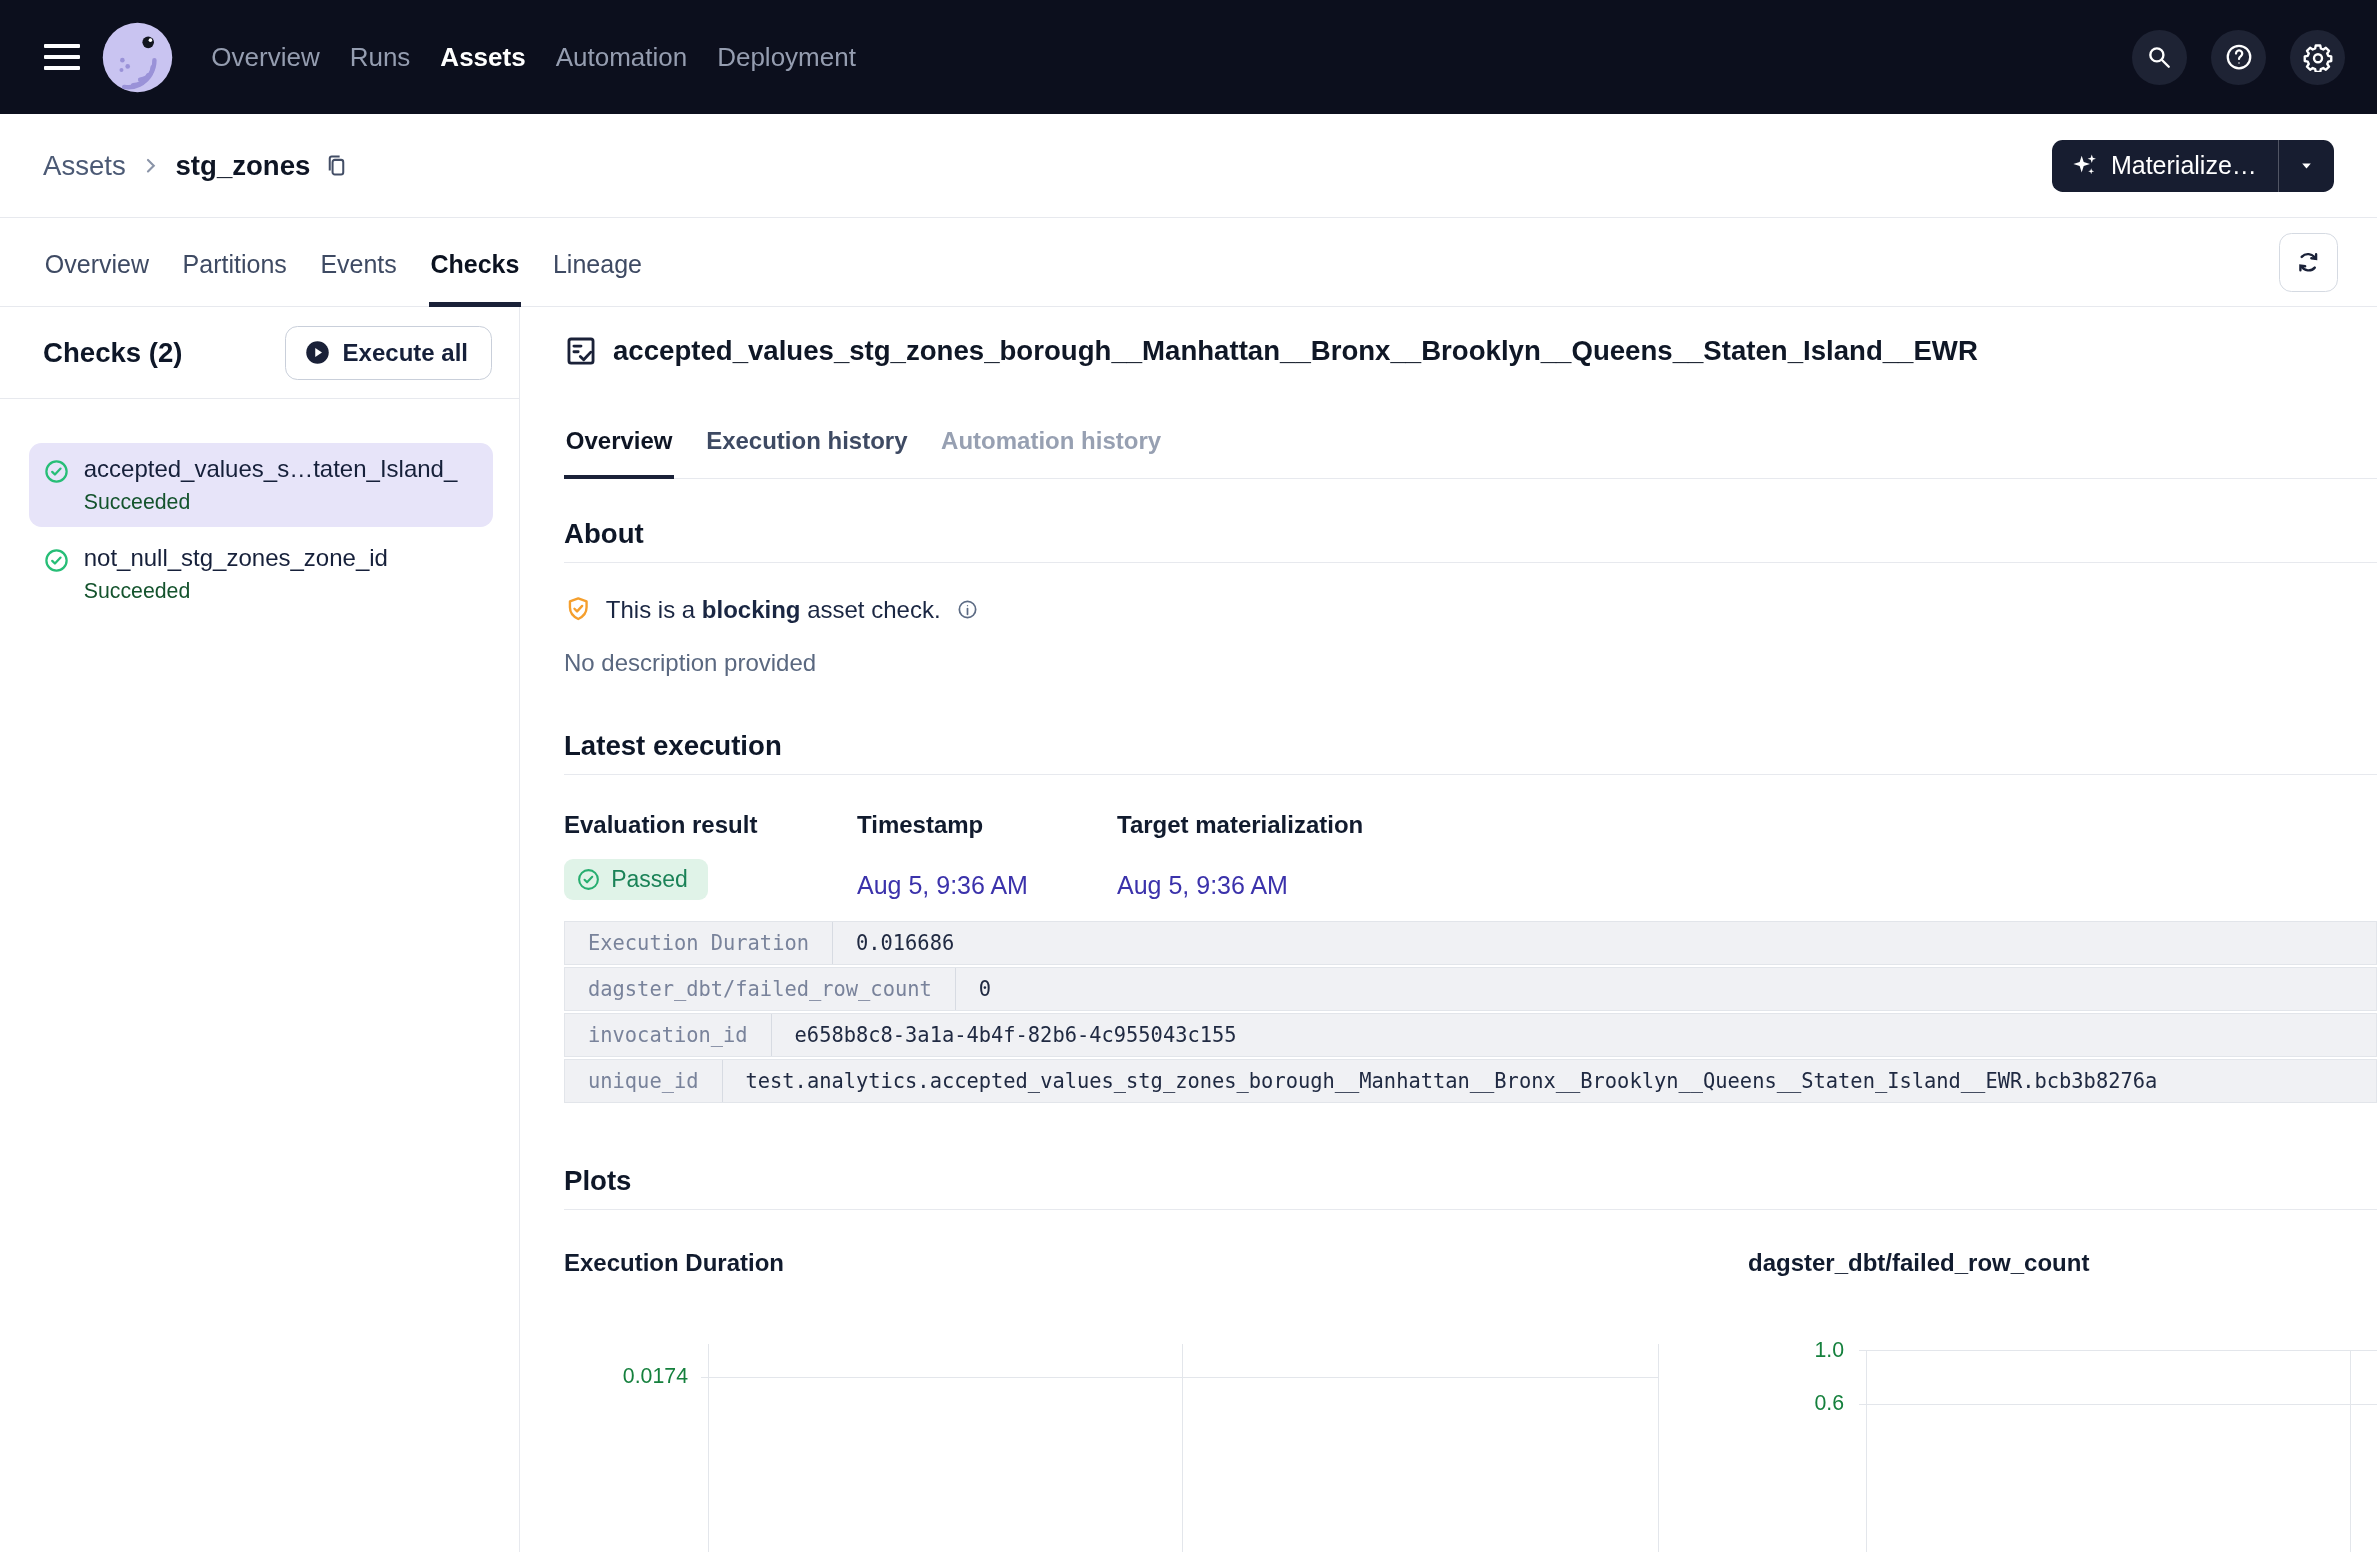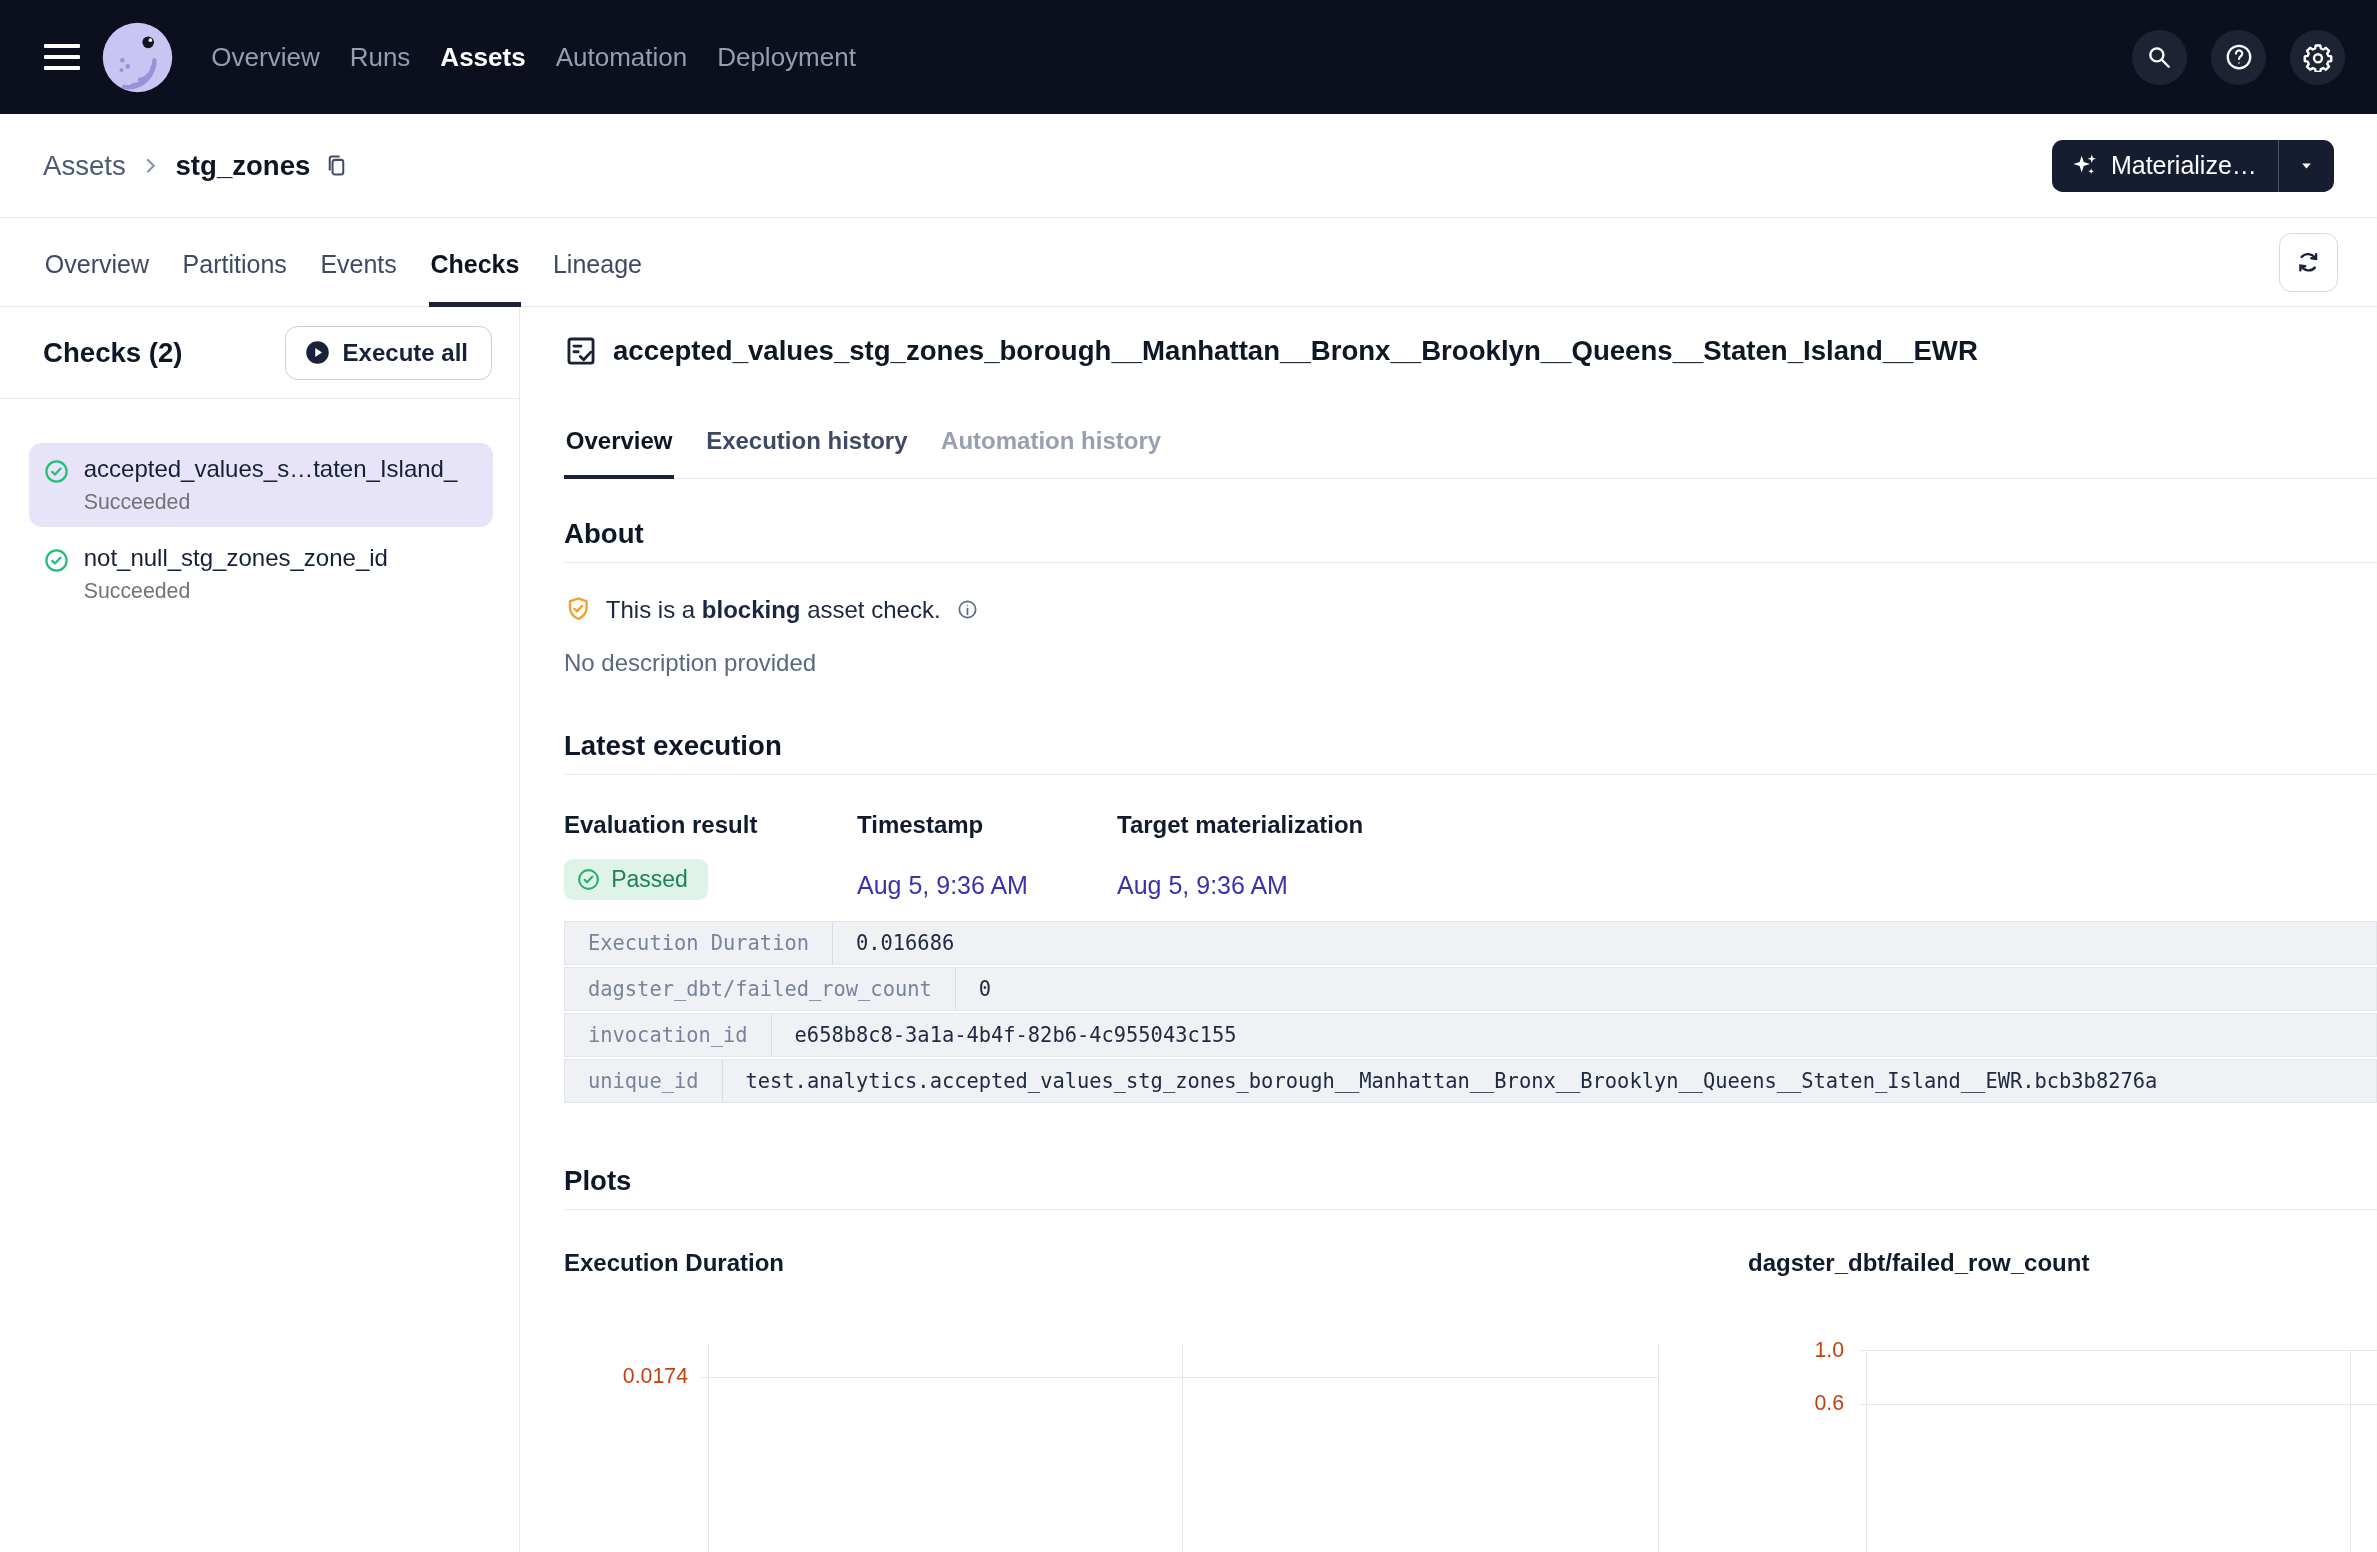--- a/index.html
+++ b/index.html
@@ -46,21 +46,21 @@
                font-size:24px;font-weight:600;color:#16203A;cursor:pointer;font-family:inherit;}
   .sidebar-body{padding:23px 26px 0 28.5px;}
   .filter-box{height:53px;border:0.9px solid #C9CFDA;border-radius:14.2px;display:flex;align-items:center;gap:12.4px;padding:0 18px;box-sizing:border-box;background:#fff;}
   .filter-box input{border:none;outline:none;flex:1;font-size:25px;font-family:inherit;color:#16203A;background:transparent;}
   .filter-box input::placeholder{color:#8A94A8;}
   .check-list{margin-top:21.3px;display:flex;flex-direction:column;gap:5.3px;}
   .check-item{display:grid;grid-template-columns:41px 1fr;padding:11.6px 12.4px 12.4px 14.2px;border-radius:12.4px;cursor:pointer;}
   .check-item.selected{background:#E7E4F9;}
   .check-item .cicon{margin-top:2.7px;color:#27BE77;}
   .check-name{font-size:24px;font-weight:500;color:#16203A;white-space:nowrap;overflow:hidden;}
-  .check-status{font-size:21.3px;color:#737373;margin-top:7.1px;}
+  .check-status{font-size:21.3px;color:#14532d;margin-top:7.1px;}
 
   
   .main{flex:1;padding:27px 0 0 44px;box-sizing:border-box;overflow:hidden;}
   .asset-title-row{display:flex;align-items:center;gap:15px;}
   .asset-title{font-size:27.6px;font-weight:600;color:#0F1726;white-space:nowrap;}
   .title-ic{color:#1A2138;}
   .subtabs{margin-top:59px;display:flex;gap:30px;border-bottom:0.9px solid #E7E9EE;}
   .subtab{position:relative;padding:0 1.8px 23px;font-size:24px;font-weight:700;color:#3E4A63;cursor:pointer;}
   .subtab.active{color:#0E1524;font-weight:700;}
   .subtab.active::after{content:"";position:absolute;left:0;right:0;bottom:-0.9px;height:4.4px;background:#1A2138;}
@@ -94,21 +94,21 @@
             font-family:"DejaVu Sans Mono",monospace;font-size:20.4px;white-space:nowrap;overflow:hidden;}
   .plots-h{margin-top:62px;}
   .charts-row{margin-top:39px;display:flex;}
   .chart-left{width:1184px;min-width:1184px;}
   .chart-right{flex:1;}
   .chart-title{font-size:24px;font-weight:700;color:#111B2E;}
   .plot{position:relative;margin-top:67px;height:285px;}
   .gl{position:absolute;background:#E3E6EB;}
   .gl.v{width:0.9px;top:0;bottom:0;}
   .gl.h{height:0.9px;}
-  .ytick{position:absolute;left:0;text-align:right;font-size:21.3px;color:#c2410c;}
+  .ytick{position:absolute;left:0;text-align:right;font-size:21.3px;color:#15803d;}
   .ytick.l{width:124px;}
   .ytick.r{width:96px;}
 </style>
 </head>
 <body>
 
 <div class="app">
 
   <div class="topnav">
     <div class="burger">

